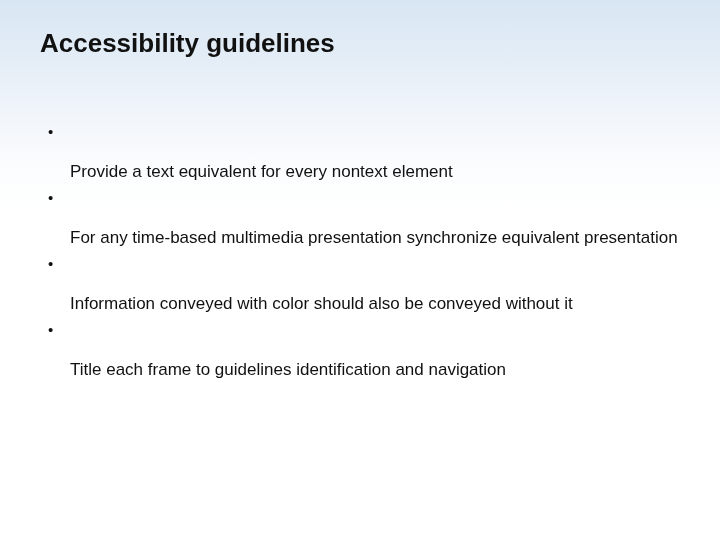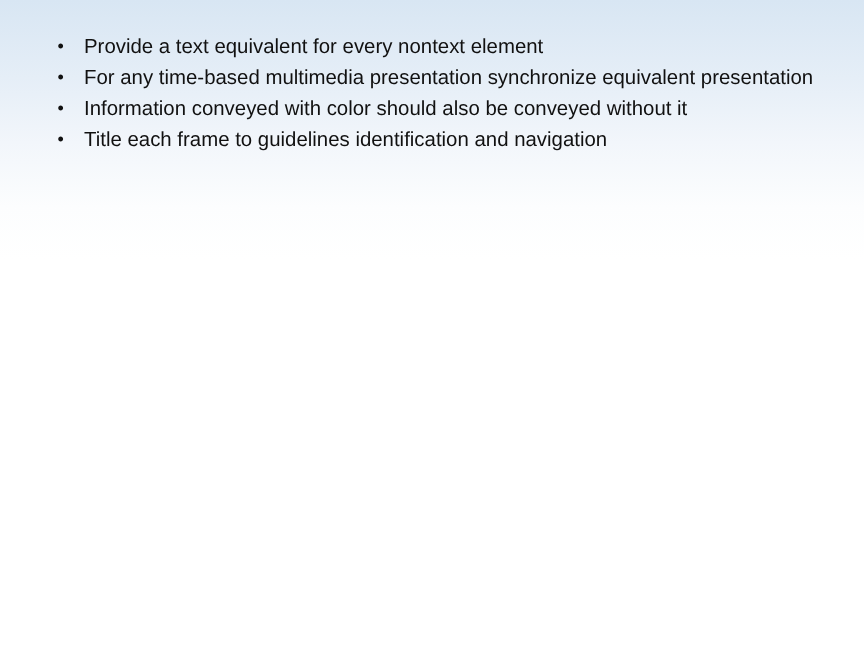--- a/index.html
+++ b/index.html
@@ -42,26 +42,28 @@
       flex: 0 0 auto;
       width: 24px;
       font-size: 15px;
       line-height: 1.5;
       text-align: left;
       color: #111;
       padding-left: 2px;
     }
     .bullet-text {
       flex: 1 1 auto;
+      margin-top: 40px;
     }
   </style>
 </head>
 <body>
 
 <div class="slide">
+  <h1 class="title">Accessibility guidelines</h1>
   <ul class="bullets">
     <li>
       <span class="bullet-dot">•</span>
       <span class="bullet-text">Provide a text equivalent for every nontext element</span>
     </li>
     <li>
       <span class="bullet-dot">•</span>
       <span class="bullet-text">For any time-based multimedia presentation synchronize equivalent presentation</span>
     </li>
     <li>

